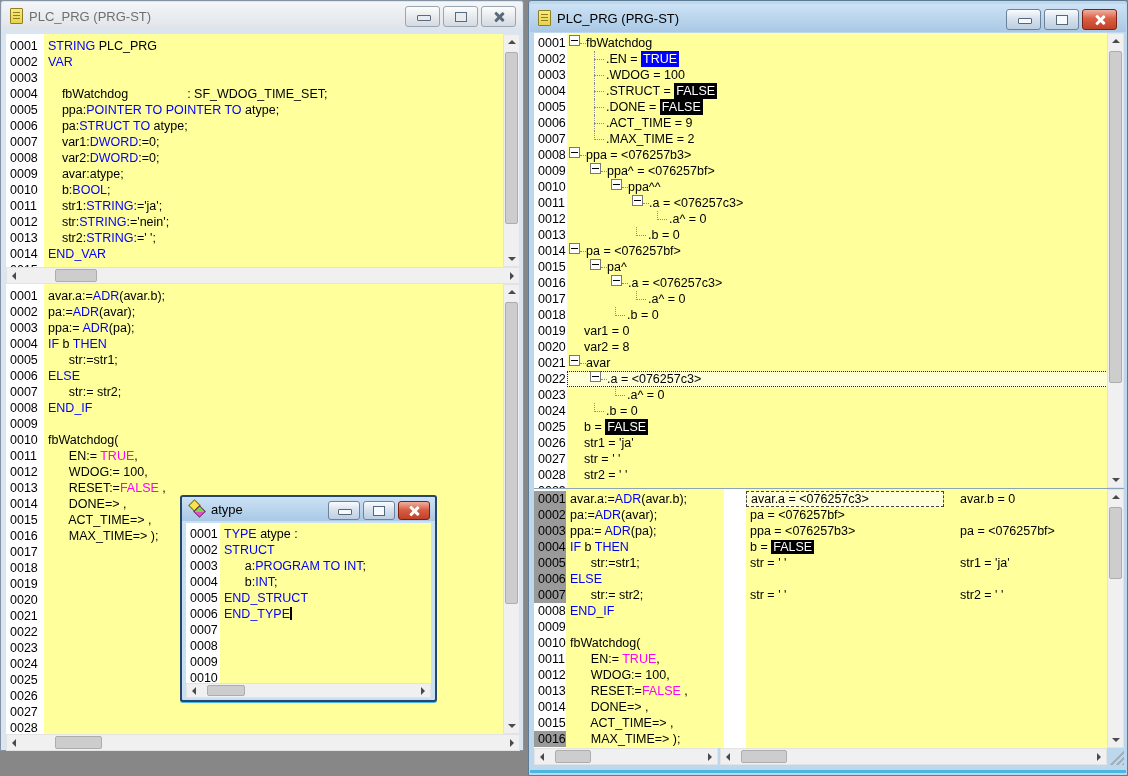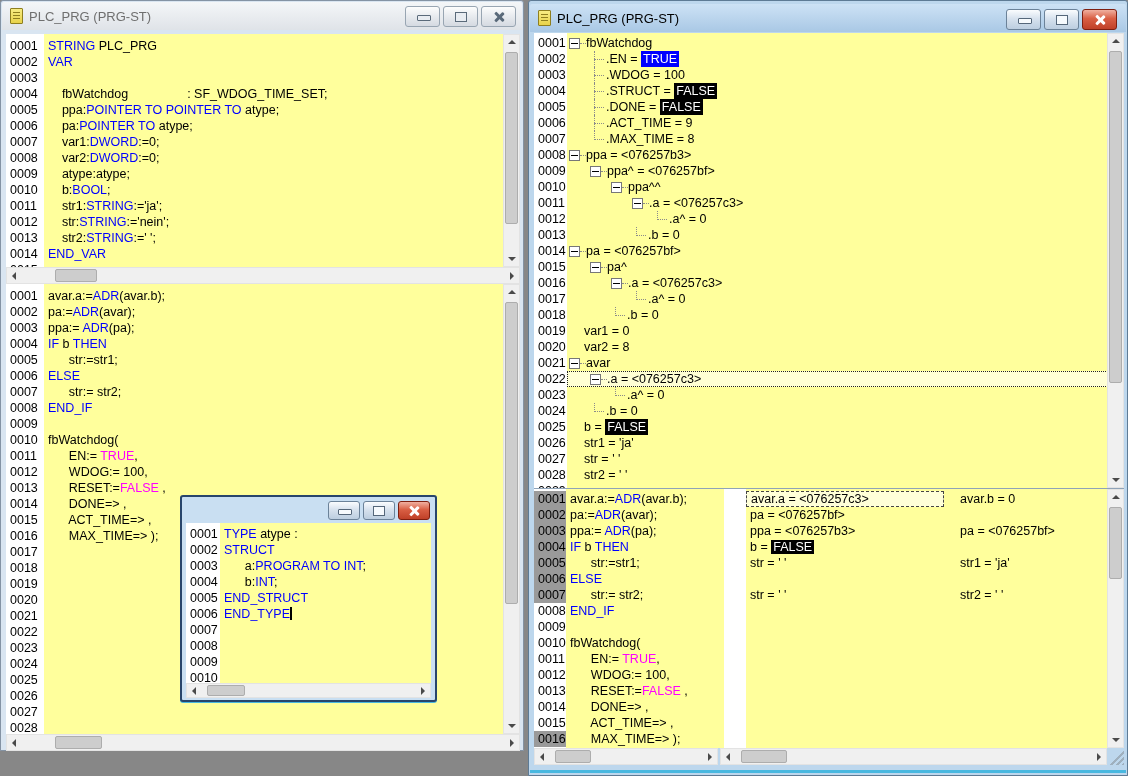--- a/index.html
+++ b/index.html
@@ -50,21 +50,21 @@
   .sb{position:absolute;background:#F0F0F0;border:1px solid #E3E3E3;box-sizing:border-box;}
   .sb-thumb{position:absolute;background:#CDCDCD;border:1px solid #ADADAD;border-radius:2px;}
   .arr{position:absolute;width:0;height:0;border:4px solid transparent;}
   .arr-l{left:5px;top:4px;border-right-color:#4A4A4A;border-left-width:0;}
   .arr-r{right:5px;top:4px;border-left-color:#4A4A4A;border-right-width:0;}
   .arr-u{top:5px;left:4px;border-bottom-color:#4A4A4A;border-top-width:0;}
   .arr-d{bottom:5px;left:4px;border-top-color:#4A4A4A;border-bottom-width:0;}
   .grip{position:absolute;background:linear-gradient(315deg,#9FB0BE 0 2px,transparent 2px 4px,#9FB0BE 4px 6px,transparent 6px 8px,#9FB0BE 8px 10px,transparent 10px);}
   
   .trow{position:relative;height:16px;line-height:16px;white-space:pre;display:flex;}
-  .tcontent{flex:1 1 auto;display:flex;align-items:center;height:16px;}
+  .tcontent{flex:1 1 auto;display:flex;height:16px;}
   .tsel{outline:1px dotted #222;outline-offset:-1px;background:#FFFFD4;}
   .tspace{flex:0 0 auto;height:16px;}
   .tbox{flex:0 0 auto;width:9px;height:9px;background:#FFFFFF;border:1px solid #777;position:relative;box-sizing:content-box;}
   .tbox::after{content:"";position:absolute;left:1px;right:1px;top:4px;border-top:1px solid #000;}
   .tdots{flex:0 0 auto;width:6px;height:16px;position:relative;}
   .tdots::after{content:"";position:absolute;left:0;right:0;top:8px;border-top:1px dotted #8A8A8A;}
   .conn{flex:0 0 auto;width:12px;height:16px;position:relative;}
   .conn::before{content:"";position:absolute;left:0;top:0;border-left:1px dotted #8A8A8A;}
   .conn.mid::before{bottom:0;} .conn.end::before{height:9px;}
   .conn::after{content:"";position:absolute;left:0;width:10px;top:8px;border-top:1px dotted #8A8A8A;}
@@ -98,24 +98,24 @@
     </div>
 
     <div class="pane" style="left:5px;top:33px;width:514px;height:233px;">
       <div class="gutterbg" style="width:38px;"></div>
       <div class="rows" id="lw-decl-rows" style="padding-top:4px;">
           <div class="crow"><span class="gut" style="width: 38px;">0001</span><span class="ctext"><span class="seg-k">STRING</span><span class="seg-p"> PLC_PRG</span></span></div>
           <div class="crow"><span class="gut" style="width: 38px;">0002</span><span class="ctext"><span class="seg-k">VAR</span></span></div>
           <div class="crow"><span class="gut" style="width: 38px;">0003</span><span class="ctext"></span></div>
           <div class="crow"><span class="gut" style="width: 38px;">0004</span><span class="ctext"><span class="seg-p">    fbWatchdog                 : SF_WDOG_TIME_SET;</span></span></div>
           <div class="crow"><span class="gut" style="width: 38px;">0005</span><span class="ctext"><span class="seg-p">    ppa:</span><span class="seg-k">POINTER TO POINTER TO</span><span class="seg-p"> atype;</span></span></div>
-          <div class="crow"><span class="gut" style="width: 38px;">0006</span><span class="ctext"><span class="seg-p">    pa:</span><span class="seg-k">POINTER TO</span><span class="seg-p"> atype;</span></span></div>
+          <div class="crow"><span class="gut" style="width: 38px;">0006</span><span class="ctext"><span class="seg-p">    pa:</span><span class="seg-k">STRUCT TO</span><span class="seg-p"> atype;</span></span></div>
           <div class="crow"><span class="gut" style="width: 38px;">0007</span><span class="ctext"><span class="seg-p">    var1:</span><span class="seg-k">DWORD</span><span class="seg-p">:=0;</span></span></div>
           <div class="crow"><span class="gut" style="width: 38px;">0008</span><span class="ctext"><span class="seg-p">    var2:</span><span class="seg-k">DWORD</span><span class="seg-p">:=0;</span></span></div>
-          <div class="crow"><span class="gut" style="width: 38px;">0009</span><span class="ctext"><span class="seg-p">    atype:atype;</span></span></div>
+          <div class="crow"><span class="gut" style="width: 38px;">0009</span><span class="ctext"><span class="seg-p">    avar:atype;</span></span></div>
           <div class="crow"><span class="gut" style="width: 38px;">0010</span><span class="ctext"><span class="seg-p">    b:</span><span class="seg-k">BOOL</span><span class="seg-p">;</span></span></div>
           <div class="crow"><span class="gut" style="width: 38px;">0011</span><span class="ctext"><span class="seg-p">    str1:</span><span class="seg-k">STRING</span><span class="seg-p">:='ja';</span></span></div>
           <div class="crow"><span class="gut" style="width: 38px;">0012</span><span class="ctext"><span class="seg-p">    str:</span><span class="seg-k">STRING</span><span class="seg-p">:='nein';</span></span></div>
           <div class="crow"><span class="gut" style="width: 38px;">0013</span><span class="ctext"><span class="seg-p">    str2:</span><span class="seg-k">STRING</span><span class="seg-p">:=' ';</span></span></div>
           <div class="crow"><span class="gut" style="width: 38px;">0014</span><span class="ctext"><span class="seg-k">END_VAR</span></span></div>
           <div class="crow"><span class="gut" style="width: 38px;">0015</span><span class="ctext"></span></div>
         </div>
       <div class="sb" style="right:0;top:0;bottom:0;width:17px;">
         <span class="arr arr-u"></span>
         <span class="arr arr-d"></span>
@@ -192,21 +192,21 @@
 
     <div class="pane" style="left:5px;top:32px;width:590px;height:455px;">
       <div class="gutterbg" style="width:33px;"></div>
       <div class="rows" id="rw-tree-rows" style="padding-top:2px;">
           <div class="trow"><span class="gut" style="width: 33px;">0001</span><span class="tcontent"><span class="tspace" style="width: 2px;"></span><span class="tbox"></span><span class="tdots"></span><span class="tlabel">fbWatchdog</span></span></div>
           <div class="trow"><span class="gut" style="width: 33px;">0002</span><span class="tcontent"><span class="tspace" style="width: 27px;"></span><span class="conn mid"></span><span class="tlabel">.EN = </span><span class="vblue">TRUE</span></span></div>
           <div class="trow"><span class="gut" style="width: 33px;">0003</span><span class="tcontent"><span class="tspace" style="width: 27px;"></span><span class="conn mid"></span><span class="tlabel">.WDOG = 100</span></span></div>
           <div class="trow"><span class="gut" style="width: 33px;">0004</span><span class="tcontent"><span class="tspace" style="width: 27px;"></span><span class="conn mid"></span><span class="tlabel">.STRUCT = </span><span class="vblack">FALSE</span></span></div>
           <div class="trow"><span class="gut" style="width: 33px;">0005</span><span class="tcontent"><span class="tspace" style="width: 27px;"></span><span class="conn mid"></span><span class="tlabel">.DONE = </span><span class="vblack">FALSE</span></span></div>
           <div class="trow"><span class="gut" style="width: 33px;">0006</span><span class="tcontent"><span class="tspace" style="width: 27px;"></span><span class="conn mid"></span><span class="tlabel">.ACT_TIME = 9</span></span></div>
-          <div class="trow"><span class="gut" style="width: 33px;">0007</span><span class="tcontent"><span class="tspace" style="width: 27px;"></span><span class="conn end"></span><span class="tlabel">.MAX_TIME = 8</span></span></div>
+          <div class="trow"><span class="gut" style="width: 33px;">0007</span><span class="tcontent"><span class="tspace" style="width: 27px;"></span><span class="conn end"></span><span class="tlabel">.MAX_TIME = 2</span></span></div>
           <div class="trow"><span class="gut" style="width: 33px;">0008</span><span class="tcontent"><span class="tspace" style="width: 2px;"></span><span class="tbox"></span><span class="tdots"></span><span class="tlabel">ppa = &lt;076257b3&gt;</span></span></div>
           <div class="trow"><span class="gut" style="width: 33px;">0009</span><span class="tcontent"><span class="tspace" style="width: 23px;"></span><span class="tbox"></span><span class="tdots"></span><span class="tlabel">ppa^ = &lt;076257bf&gt;</span></span></div>
           <div class="trow"><span class="gut" style="width: 33px;">0010</span><span class="tcontent"><span class="tspace" style="width: 44px;"></span><span class="tbox"></span><span class="tdots"></span><span class="tlabel">ppa^^</span></span></div>
           <div class="trow"><span class="gut" style="width: 33px;">0011</span><span class="tcontent"><span class="tspace" style="width: 65px;"></span><span class="tbox"></span><span class="tdots"></span><span class="tlabel">.a = &lt;076257c3&gt;</span></span></div>
           <div class="trow"><span class="gut" style="width: 33px;">0012</span><span class="tcontent"><span class="tspace" style="width: 90px;"></span><span class="conn end"></span><span class="tlabel">.a^ = 0</span></span></div>
           <div class="trow"><span class="gut" style="width: 33px;">0013</span><span class="tcontent"><span class="tspace" style="width: 69px;"></span><span class="conn end"></span><span class="tlabel">.b = 0</span></span></div>
           <div class="trow"><span class="gut" style="width: 33px;">0014</span><span class="tcontent"><span class="tspace" style="width: 2px;"></span><span class="tbox"></span><span class="tdots"></span><span class="tlabel">pa = &lt;076257bf&gt;</span></span></div>
           <div class="trow"><span class="gut" style="width: 33px;">0015</span><span class="tcontent"><span class="tspace" style="width: 23px;"></span><span class="tbox"></span><span class="tdots"></span><span class="tlabel">pa^</span></span></div>
           <div class="trow"><span class="gut" style="width: 33px;">0016</span><span class="tcontent"><span class="tspace" style="width: 44px;"></span><span class="tbox"></span><span class="tdots"></span><span class="tlabel">.a = &lt;076257c3&gt;</span></span></div>
           <div class="trow"><span class="gut" style="width: 33px;">0017</span><span class="tcontent"><span class="tspace" style="width: 69px;"></span><span class="conn end"></span><span class="tlabel">.a^ = 0</span></span></div>
@@ -282,20 +282,27 @@
     <div class="sb" style="left:191px;top:747px;width:387px;height:17px;">
       <span class="arr arr-l"></span>
       <span class="arr arr-r"></span>
       <span class="sb-thumb" style="top:1px;bottom:1px;left:20px;width:44px;"></span>
     </div>
     <div class="grip" style="left:578px;top:747px;width:17px;height:17px;"></div>
     <div class="accent"></div>
   </div>
 
   <div class="window" id="atype-window">
+    <div class="titlebar tb-active" style="height:24px;left:0;right:0;top:0;">
+      <span class="dt-icon">
+          <span class="d1"></span>
+          <span class="d2"></span>
+        </span>
+      <span class="tb-text">atype</span>
+    </div>
     <div class="winbtns" style="top:4px;right:5px;">
       <span class="wbtn act small">
           <span class="g-min"></span>
         </span>
       <span class="wbtn act small">
           <span class="g-max"></span>
         </span>
       <span class="wbtn closer small">
           <span class="g-x"></span>
         </span>

